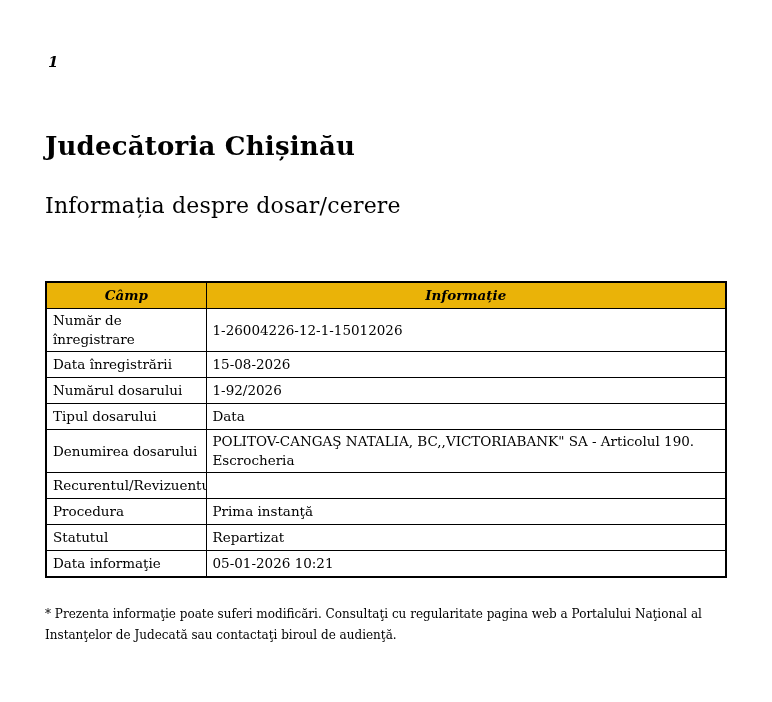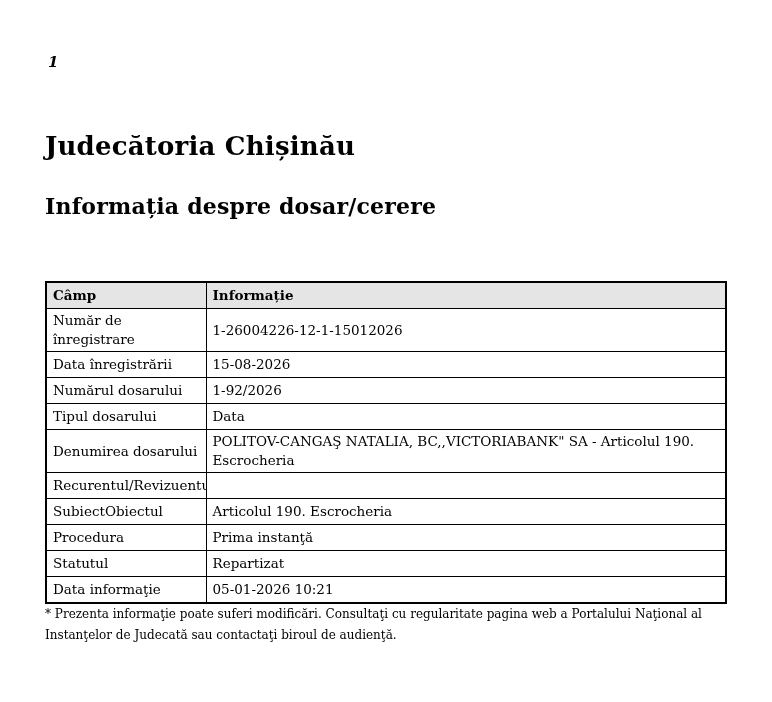--- a/index.html
+++ b/index.html
@@ -36,21 +36,21 @@
     font-size: 26px;
     font-weight: bold;
     letter-spacing: 0.2px;
   }
   .title-doc {
     position: absolute;
     top: 193px;
     left: 45px;
     margin: 0;
     font-size: 22px;
-    font-weight: bold;
+    font-weight: normal;
     letter-spacing: 0.2px;
   }
   table.case-table {
     position: absolute;
     top: 281px;
     left: 45px;
     width: 682px;
     border-collapse: collapse;
     table-layout: fixed;
     font-size: 13.5px;
@@ -59,24 +59,25 @@
   table.case-table th,
   table.case-table td {
     border: 1px solid #000000;
     padding: 2px 6px;
     line-height: 19px;
     vertical-align: middle;
     overflow: hidden;
   }
   table.case-table { border: 2px solid #000000; }
   table.case-table th {
-    background: #e5e5e5;
+    background: #eab308;
     font-weight: bold;
-    text-align: left;
+    text-align: center;
     height: 21px;
+    font-style: italic;
   }
   table.case-table td { height: 21px; }
   table.case-table tr.tall td { height: 38px; vertical-align: middle; }
   .footnote {
     position: absolute;
     top: 592px;
     left: 45px;
     width: 684px;
     font-size: 12px;
     line-height: 21px;
@@ -125,24 +126,20 @@
       </tr>
       <tr class="tall">
         <td>Denumirea dosarului</td>
         <td>POLITOV-CANGAŞ NATALIA, BC,,VICTORIABANK" SA - Articolul 190. Escrocheria</td>
       </tr>
       <tr>
         <td>Recurentul/Revizuentul</td>
         <td></td>
       </tr>
       <tr>
-        <td>SubiectObiectul</td>
-        <td>Articolul 190. Escrocheria</td>
-      </tr>
-      <tr>
         <td>Procedura</td>
         <td>Prima instanţă</td>
       </tr>
       <tr>
         <td>Statutul</td>
         <td>Repartizat</td>
       </tr>
       <tr>
         <td>Data informaţie</td>
         <td>05-01-2026 10:21</td>

